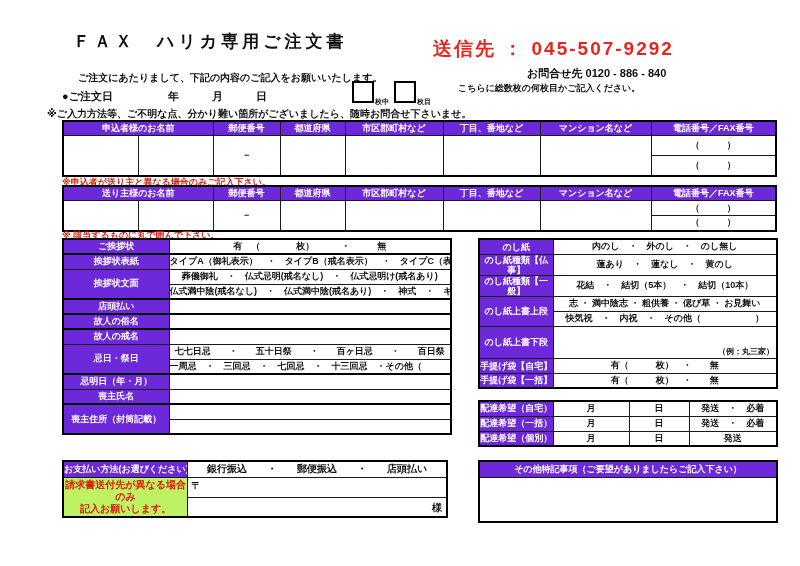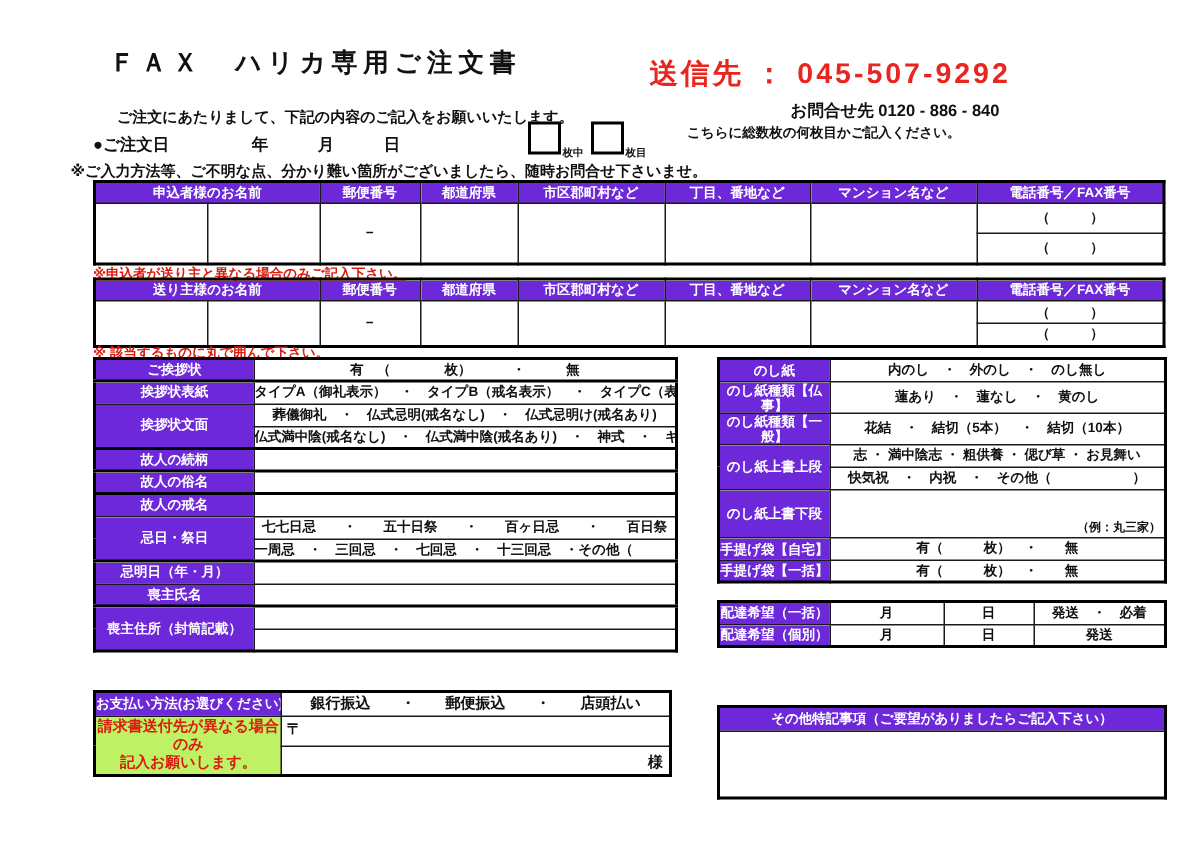--- a/index.html
+++ b/index.html
@@ -56,21 +56,21 @@
   .noshi .tall td { height:32px; }
   .noshi .dash-top th { border-top:1px dashed #dfe4f2; }
   .noshi .dash-top td { border-top:1px dashed #555; }
   .example-cell { position:relative; }
   .example { position:absolute; right:2px; bottom:1px; font-size:8px; font-weight:bold; }
 
   .t-deliv { left:478px; top:400px; width:300px; }
   .deliv th { width:74px; height:15px; font-size:9px; }
   .deliv td { height:15px; }
 
-  .t-remarks { left:478px; top:470px; width:300px; }
+  .t-remarks { left:478px; top:460px; width:300px; }
   .remarks th { height:16px; font-size:9px; }
   .remarks td { height:45px; background:#fff; }
 </style>
 </head>
 <body>
 
 <div class="abs title">ＦＡＸ　ハリカ専用ご注文書</div>
 <div class="abs fax-line">送信先 ： 045-507-9292</div>
 <div class="abs contact-line">お問合せ先 0120 - 886 - 840</div>
 <div class="abs intro">ご注文にあたりまして、下記の内容のご記入をお願いいたします。</div>
@@ -183,21 +183,21 @@
       <td class="val">タイプA（御礼表示）　・　タイプB（戒名表示）　・　タイプC（表示なし）</td>
     </tr>
     <tr>
       <th class="navy" rowspan="2">挨拶状文面</th>
       <td class="val">葬儀御礼　・　仏式忌明(戒名なし)　・　仏式忌明け(戒名あり)</td>
     </tr>
     <tr>
       <td class="val">仏式満中陰(戒名なし)　・　仏式満中陰(戒名あり)　・　神式　・　キリスト教</td>
     </tr>
     <tr class="sep">
-      <th class="navy">故人の続柄</th>
+      <th class="navy">店頭払い</th>
       <td class="fill"></td>
     </tr>
     <tr class="sep">
       <th class="navy">故人の俗名</th>
       <td class="fill"></td>
     </tr>
     <tr class="sep">
       <th class="navy">故人の戒名</th>
       <td class="fill"></td>
     </tr>
@@ -298,20 +298,26 @@
 
 <div class="abs t-deliv">
   <table class="tbl deliv">
     <colgroup>
         <col style="width:74px">
         <col style="width:76px">
         <col style="width:60px">
         <col style="width:88px">
       </colgroup>
     <tbody>
+        <tr>
+      <th class="navy">配達希望（自宅）</th>
+      <td class="val">月</td>
+      <td class="val">日</td>
+      <td class="val">発送　・　必着</td>
+    </tr>
     <tr>
       <th class="navy">配達希望（一括）</th>
       <td class="val">月</td>
       <td class="val">日</td>
       <td class="val">発送　・　必着</td>
     </tr>
     <tr>
       <th class="navy">配達希望（個別）</th>
       <td class="val">月</td>
       <td class="val">日</td>

